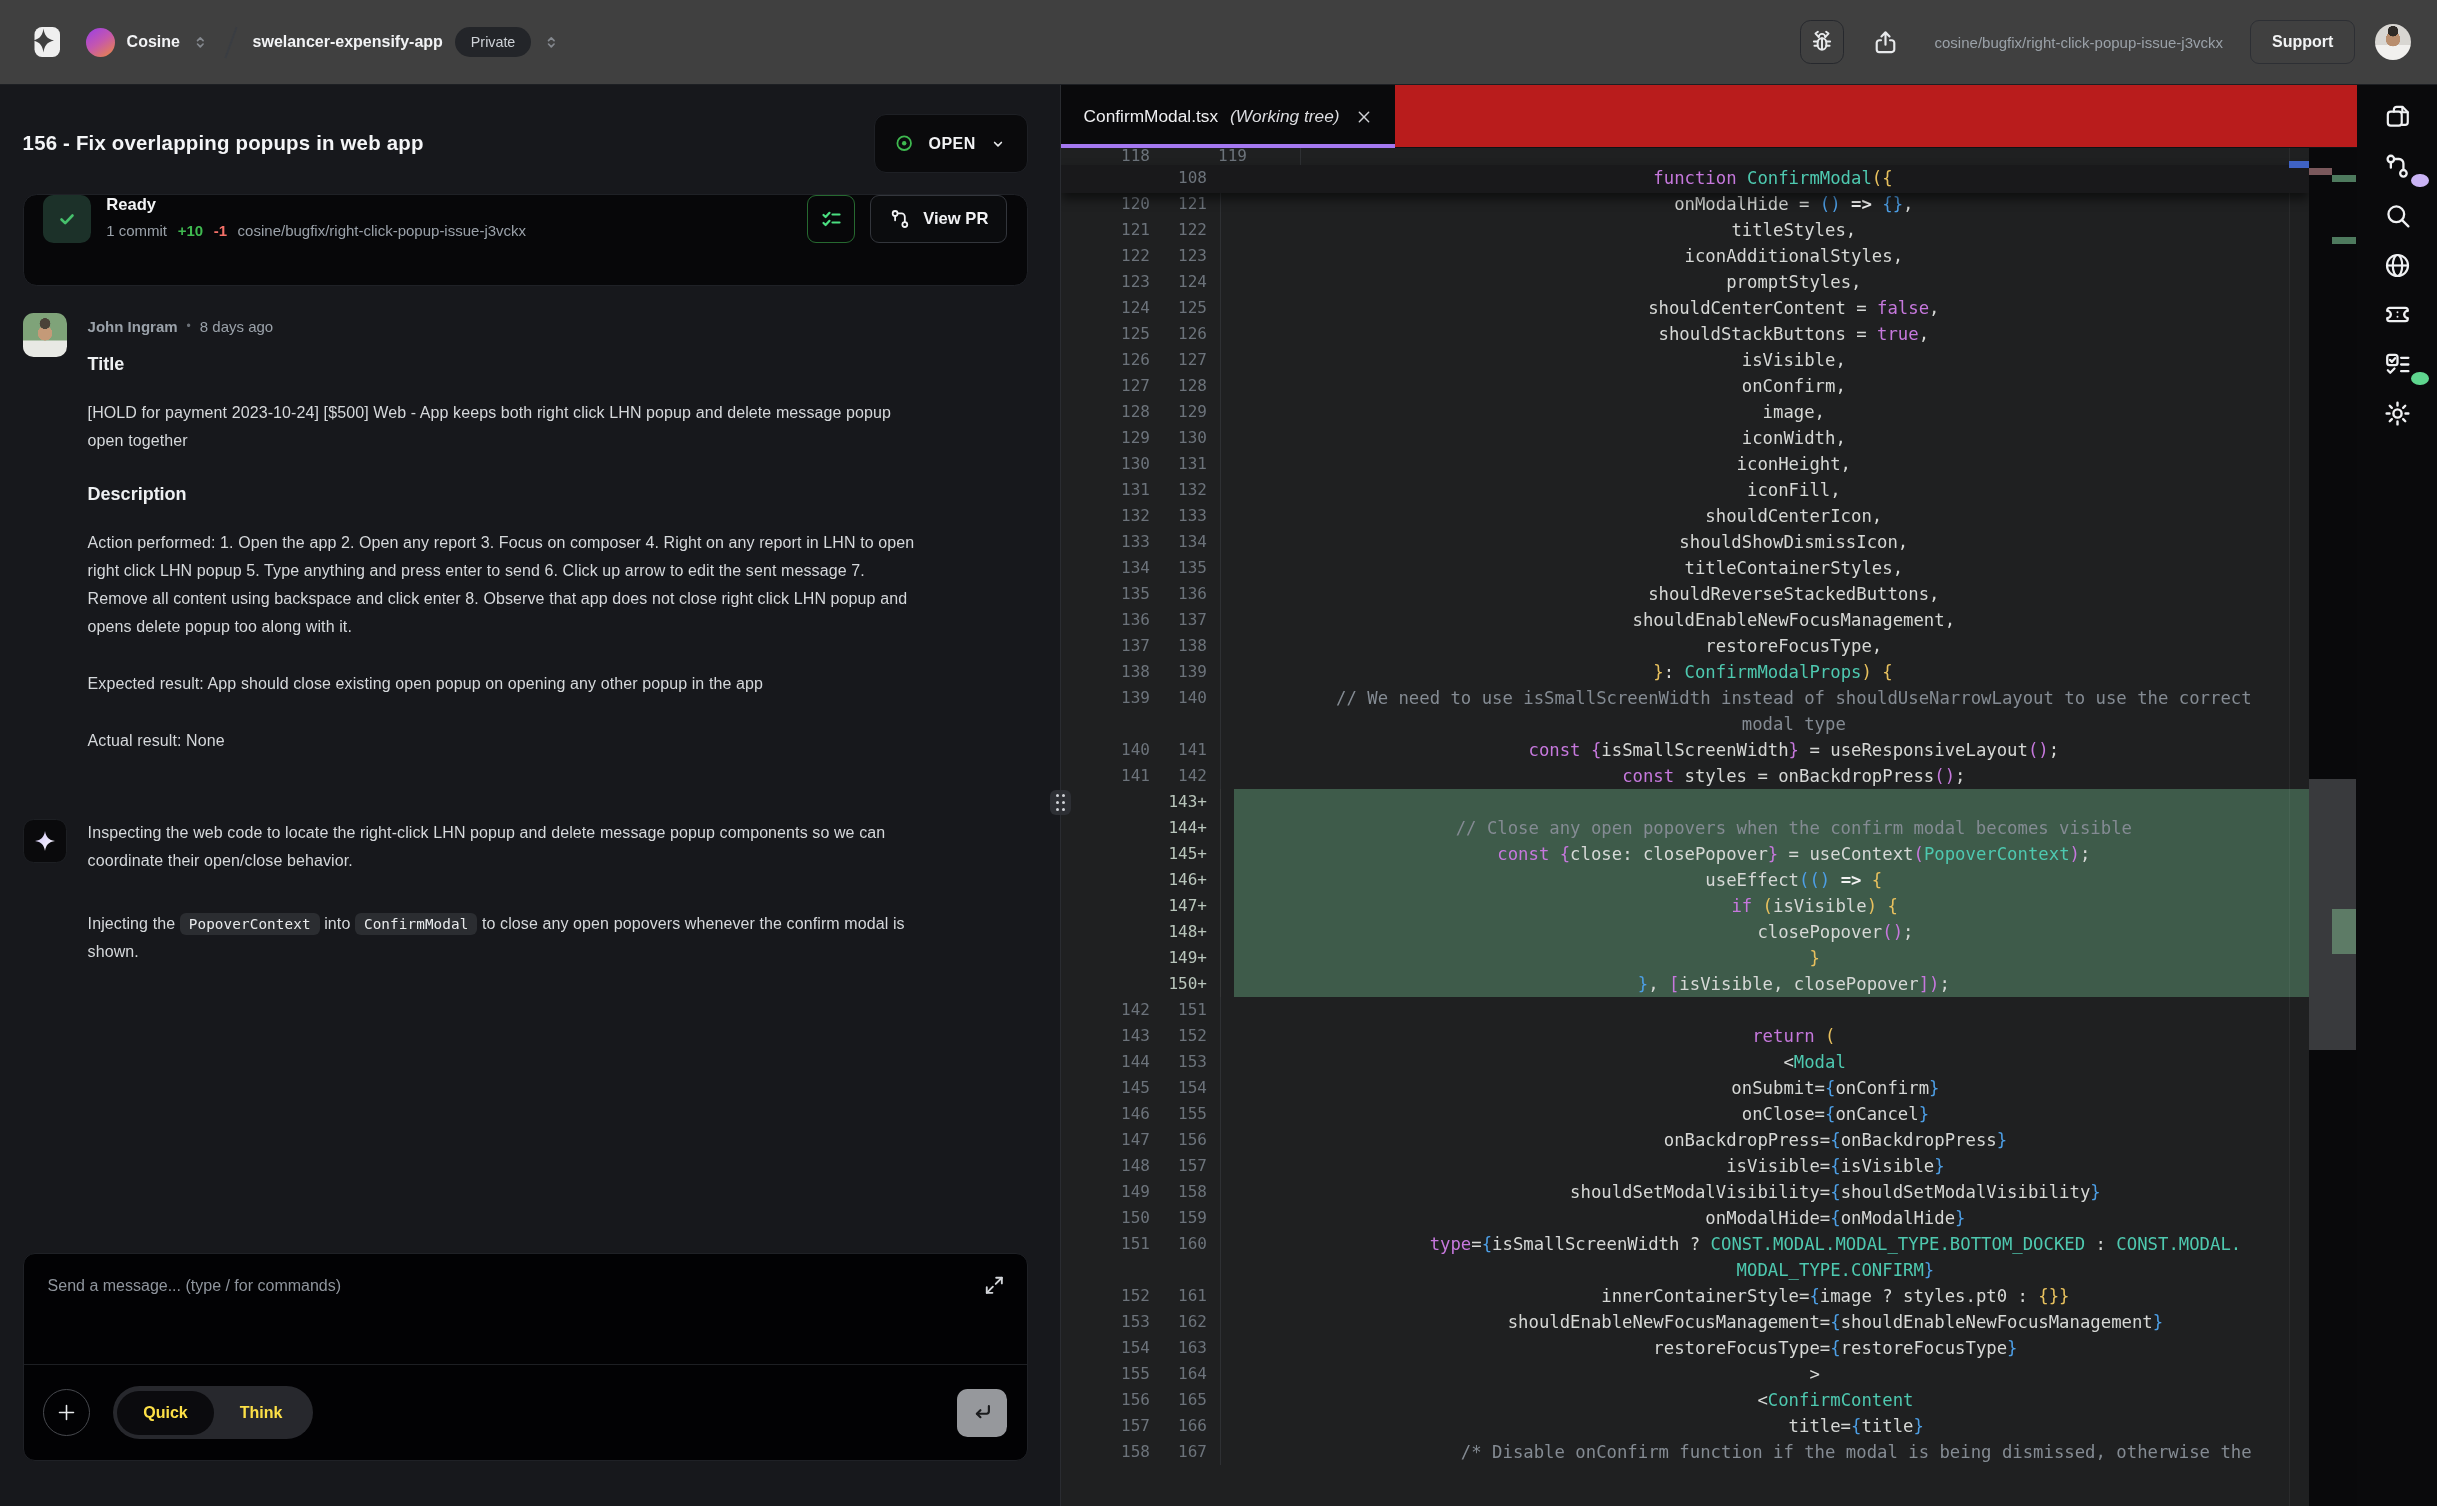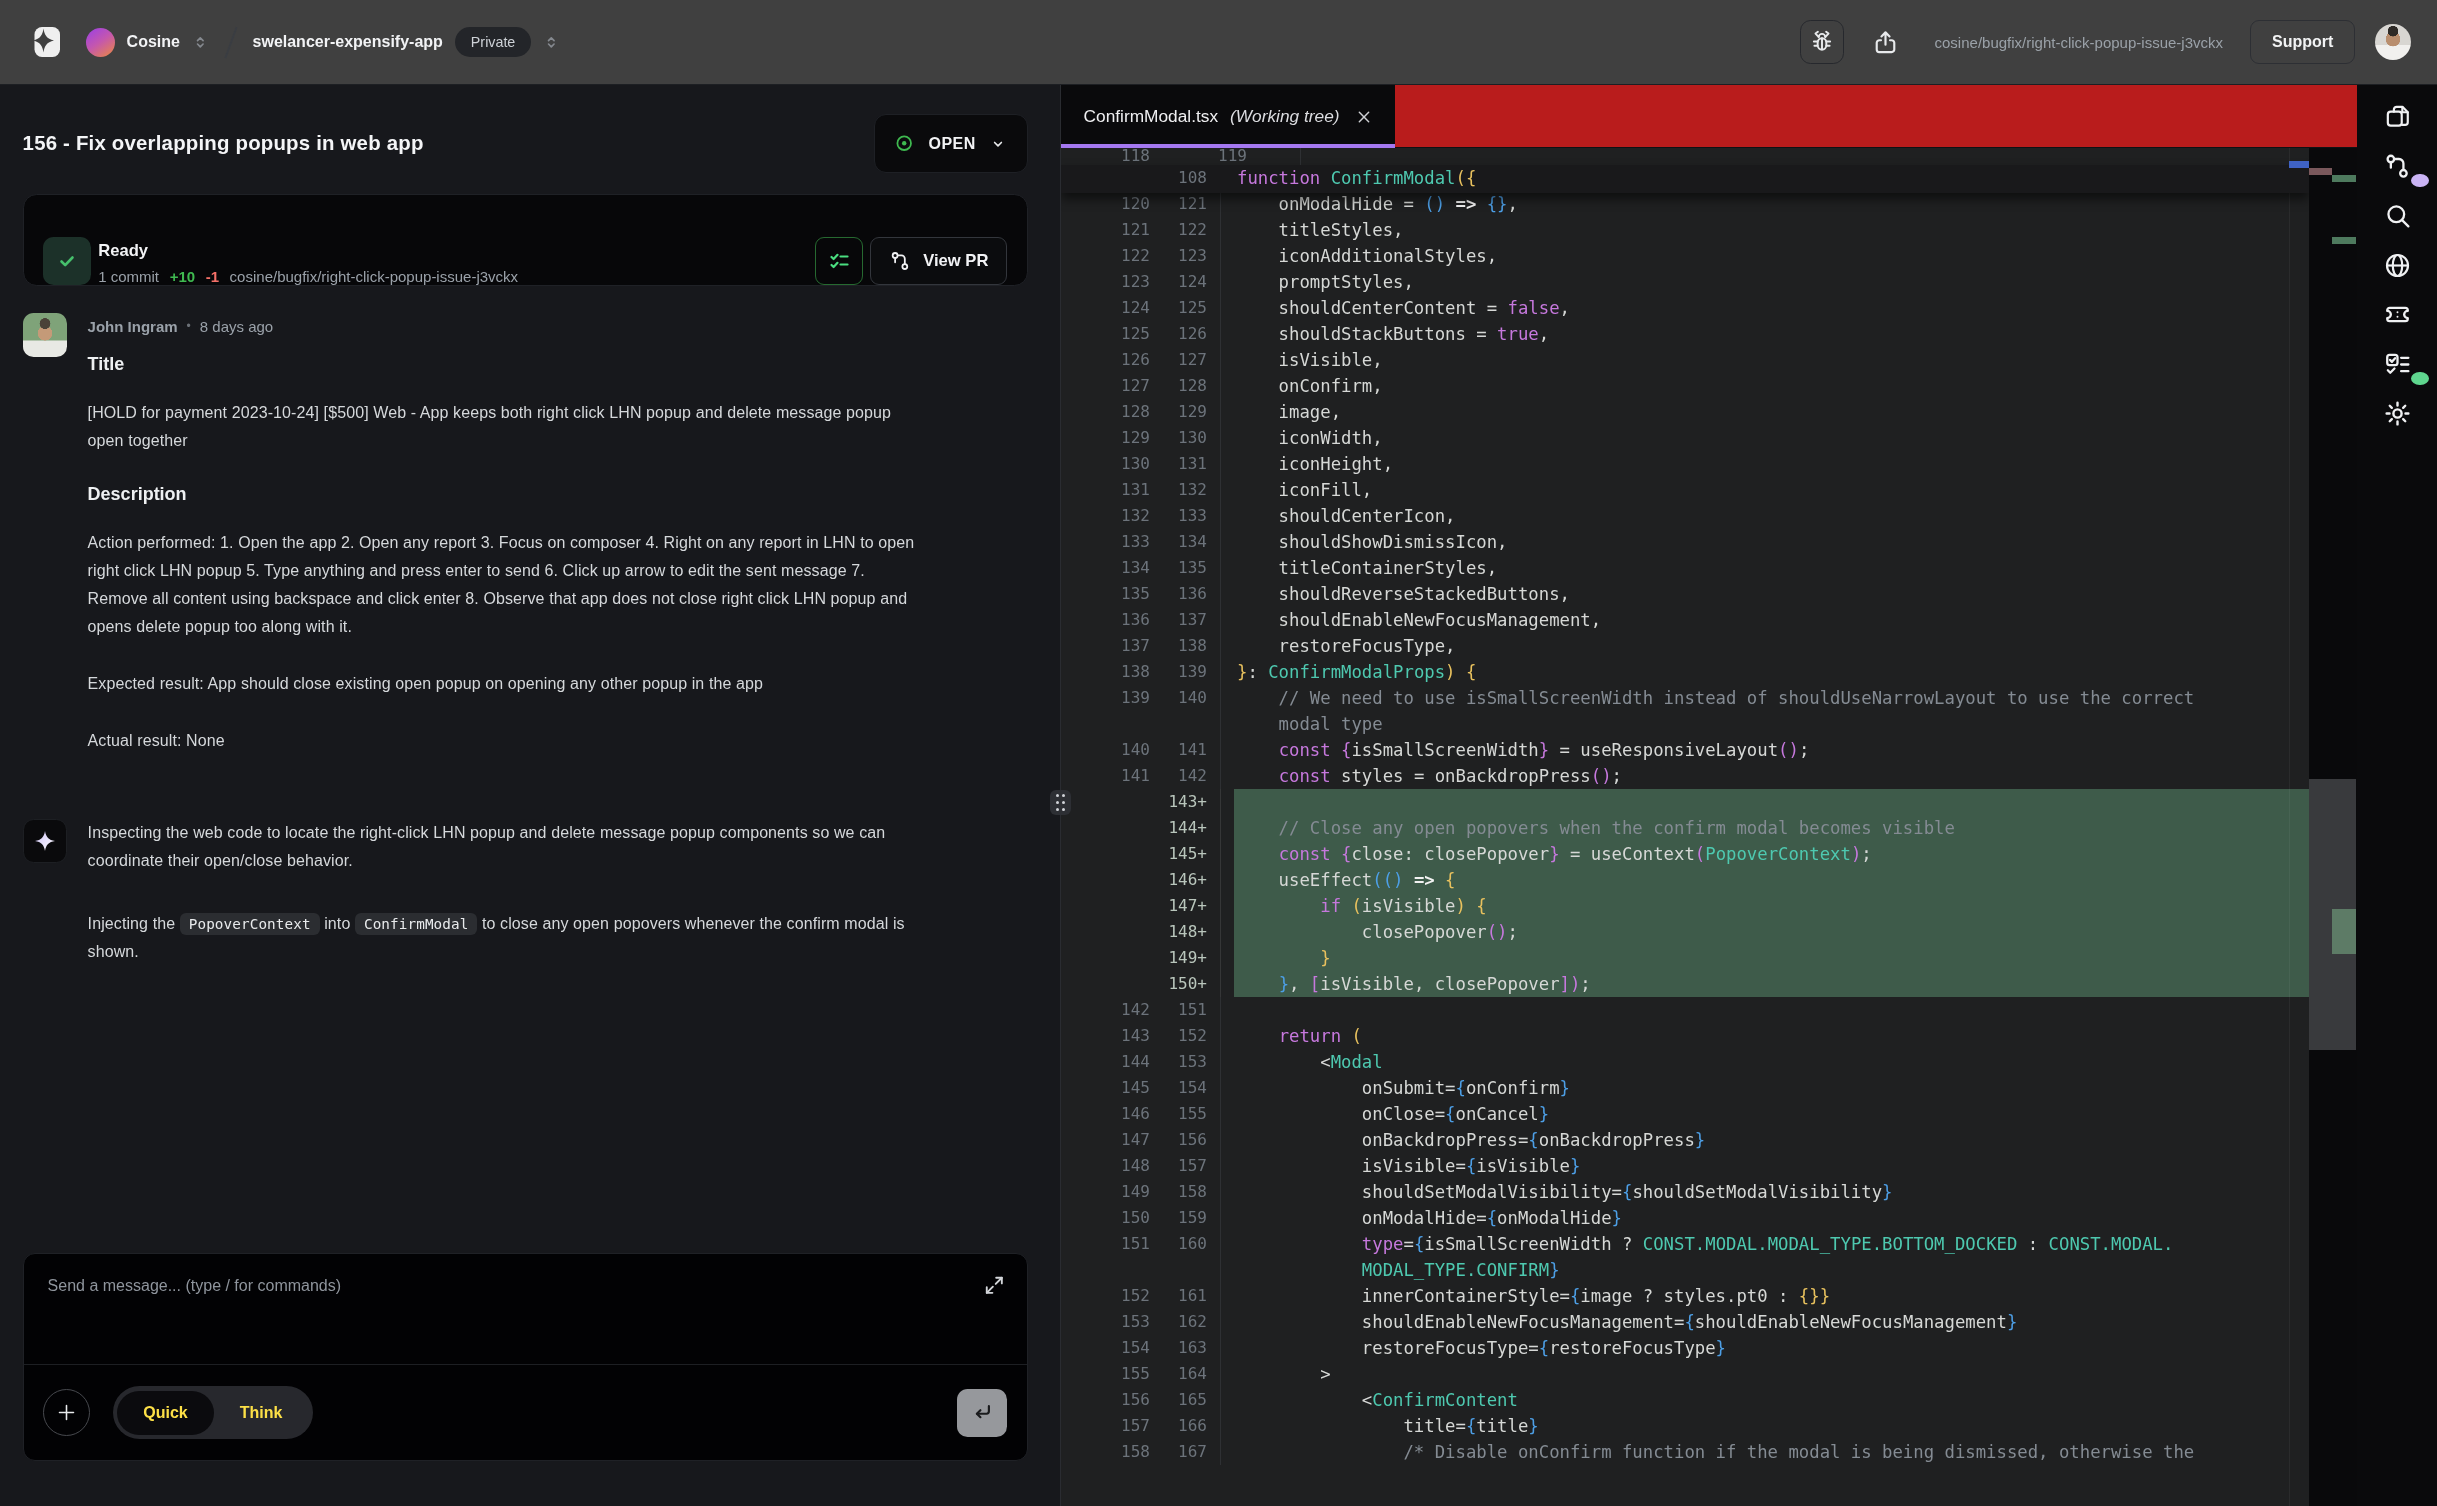--- a/index.html
+++ b/index.html
@@ -35,21 +35,21 @@
   
   .left-panel { position:absolute; top:85px; left:0; width:1061px; bottom:0; background:#17181c;
                 border-right:0.8px solid #2a2c31; z-index:10; }
   .lp-inner { position:relative; height:100%; padding:29px 32px 0 22.6px; }
   .panel-head { display:flex; align-items:center; justify-content:space-between; }
   .issue-title { font-size:20.4px; font-weight:600; color:#f4f5f7; letter-spacing:0.2px; }
   .open-btn { display:flex; align-items:center; gap:13.6px; height:59px; padding:0 19.6px; border-radius:12px;
               background:#0a0a0c; border:0.8px solid #1e2025; cursor:pointer; }
   .open-btn span { font-size:16px; font-weight:700; color:#f2f3f5; letter-spacing:0.5px; }
   .pr-card { margin-top:21px; height:92px; border-radius:13.6px; background:#070709; border:0.8px solid #1f2126;
-             display:flex; align-items:flex-end; gap:7px; padding:0 19.6px; }
+             display:flex; align-items:flex-start; gap:15px; padding:0 19.6px; }
   .check-tile { width:48px; height:48px; border-radius:10.6px; background:#1c3129; flex:none;
                 display:flex; align-items:center; justify-content:center; }
   .pr-info { flex:1; }
   .pr-status { font-size:16.6px; font-weight:600; color:#f2f3f5; margin-bottom:6.8px; }
   .pr-meta { font-size:15px; color:#9aa1a9; display:flex; gap:10.6px; }
   .pr-meta .add { color:#3fb950; font-weight:600; }
   .pr-meta .del { color:#f47068; font-weight:600; }
   .task-btn { width:48px; height:48px; border-radius:9px; border:1.1px solid rgba(63,185,80,.55);
               background:transparent; display:flex; align-items:center; justify-content:center; cursor:pointer; flex:none;}
   .viewpr-btn { height:48px; border-radius:9px; border:0.8px solid #33363c; background:#0b0c0e; padding:0 18px;
@@ -109,21 +109,21 @@
 
   .code-area { position:absolute; top:63px; left:0; right:0; bottom:0; overflow:hidden; }
   .code-scroll { position:absolute; left:0; top:0; bottom:0; right:48px; overflow:hidden; }
   .code-scroll::after { content:""; position:absolute; top:0; bottom:0; right:19.6px; width:0.8px; background:rgba(255,255,255,.05); }
   .crow { position:relative; display:flex; height:26px; line-height:26px;
           font-family:"DejaVu Sans Mono", monospace; font-size:17.3px; white-space:pre; }
   .crow.peek { height:16.6px; line-height:16.6px; overflow:hidden;gap:40px; }
   .g1, .g2 { flex:none; text-align:right; font-size:16px; color:#6c737b; z-index:1; }
   .g1 { width:89px; padding-left:30px; }
   .g2 { width:57px; }
-  .ctxt { flex:1; margin-left:13px; border-left:0.8px solid #2e3033; padding-left:16px; z-index:1; min-width:0; }
+  .ctxt { flex:1; margin-left:13px; border-left:0.8px solid #2e3033; padding-left:16px; z-index:1; min-width:0;text-align:center; }
   .crow.add::before { content:""; position:absolute; left:173px; right:0; top:0; bottom:0; background:#3e5b4a; }
   .crow.add .g2 { color:#b9c6bc; }
   .crow.add .ctxt { border-left-color:rgba(255,255,255,.10); }
   .sticky { position:absolute; top:16.6px; left:0; right:0; height:28px; background:#19191b;
             box-shadow:0 6px 10.6px rgba(0,0,0,.55); z-index:5; }
   .sticky .ctxt { border-left-color:transparent; }
   .tk-k { color:#c678dd; } .tk-t { color:#4ec9b0; } .tk-y { color:#e8c15e; } .tk-b { color:#4d9fe6; }
   .tk-p { color:#c678dd; } .tk-w { color:#d6d8d6; } .tk-c { color:#848b93; } .tk-o { color:#f2f2f2; font-weight:bold; }
   .blue-mark { position:absolute; top:13px; right:0; width:19.6px; height:6.8px; background:#3f62c4; z-index:6; }
 

